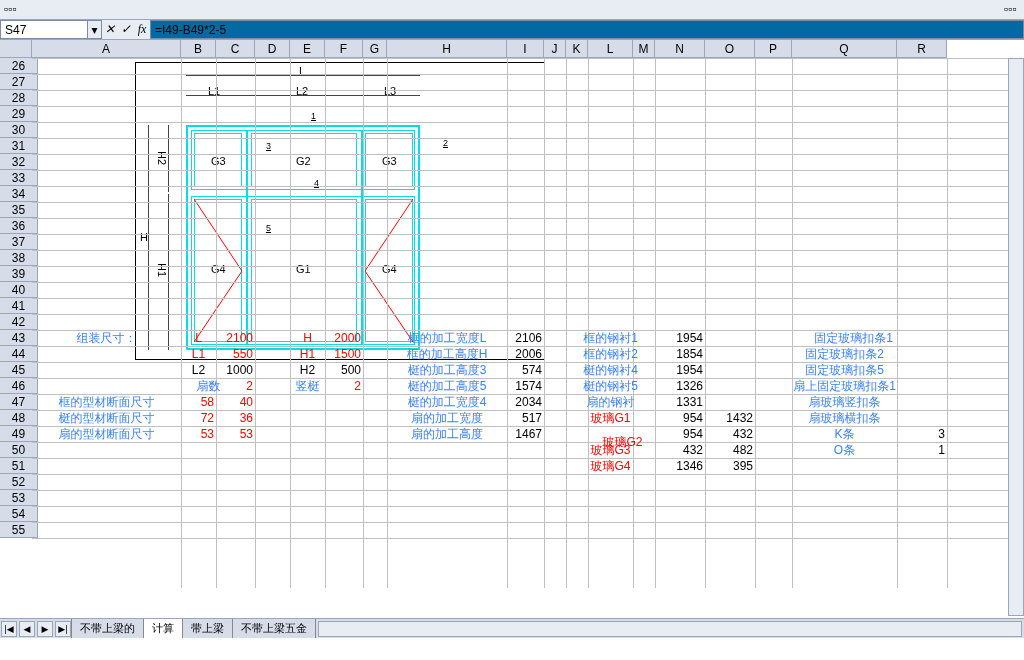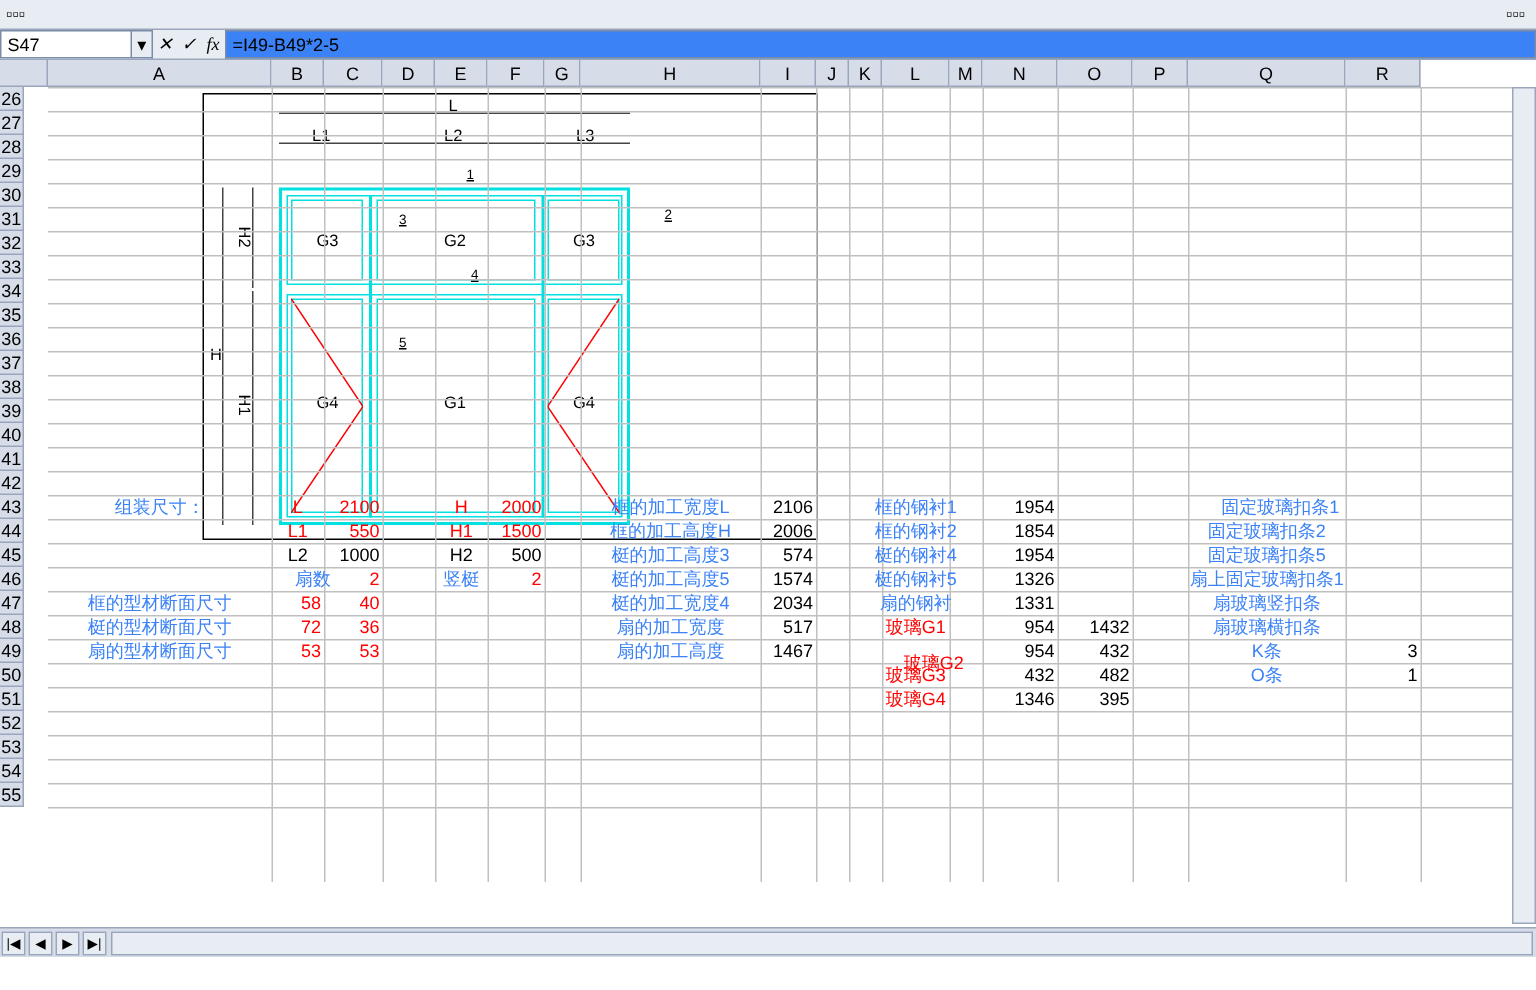--- a/index.html
+++ b/index.html
@@ -3,26 +3,26 @@
 <meta charset="utf-8">
 <style>
   * { box-sizing: border-box; }
   body { margin:0; font-family: "SimSun", Arial, sans-serif; font-size:12px; background:#fff; overflow:hidden; user-select:none; }
   .toolbar { display:flex; align-items:center; gap:2px; padding:2px 4px; background:#e8ecf3; border-bottom:1px solid #9aa6bc; height:20px; }
   .tb-icon { width:16px; height:16px; display:inline-block; }
   .formula-bar { display:flex; align-items:stretch; background:#e8ecf3; border-bottom:1px solid #9aa6bc; height:20px; }
   .name-box { width:88px; background:#fff; border:1px solid #7a8ca8; display:flex; align-items:center; padding:0 4px; font-family:Arial; }
   .name-box-dd { width:14px; display:flex; align-items:center; justify-content:center; border:1px solid #7a8ca8; border-left:none; background:#e8ecf3; }
   .fx-btn { width:16px; display:flex; align-items:center; justify-content:center; font-style:italic; font-family:"Times New Roman"; }
-  .formula-input { flex:1; background:#3b82f6; border:1px solid #7a8ca8; padding:0 4px; display:flex; align-items:center; font-family:Arial; }
+  .formula-input { flex:1; background:#0369a1; border:1px solid #7a8ca8; padding:0 4px; display:flex; align-items:center; font-family:Arial; }
   .sheet { position:relative; width:1024px; height:598px; background:#fff; }
   
   .col-headers { position:absolute; left:32px; top:0; height:18px; display:flex; background:#d6dce8; }
   .col-head { border-right:1px solid #9aa6bc; border-bottom:1px solid #9aa6bc; display:flex; align-items:center; justify-content:center; font-family:Arial; color:#000; background:#d6dce8; }
-  .row-headers { position:absolute; left:0; top:18px; width:16px; background:#fef9c3; }
+  .row-headers { position:absolute; left:0; top:18px; width:38px; background:#fef9c3; }
   .row-head { height:16px; border-right:1px solid #9aa6bc; border-bottom:1px solid #9aa6bc; display:flex; align-items:center; justify-content:center; font-family:Arial; color:#000; background:#d6dce8; }
   .corner { position:absolute; left:0; top:0; width:32px; height:18px; background:#d6dce8; border-right:1px solid #9aa6bc; border-bottom:1px solid #9aa6bc; }
   
   .grid { position:absolute; left:32px; top:18px; }
   .gridline-v { position:absolute; top:0; width:0; border-left:1px solid #c0c0c0; height:530px; }
   .gridline-h { position:absolute; left:0; height:0; border-top:1px solid #c0c0c0; width:990px; }
   .cell { position:absolute; height:16px; display:flex; align-items:center; padding:0 2px; font-size:12px; white-space:nowrap; overflow:visible; }
   .c-r { justify-content:flex-end; text-align:right; }
   .c-c { justify-content:center; }
   .t-brown { color:#3b82f6; }
@@ -294,15 +294,21 @@
       <div class="cell t-blk c-r" style="left: 673px; top: 400px; width: 50px;">395</div>
     </div>
   <div class="vscroll"></div>
   <div class="tabstrip">
     <div class="tab-nav">
       <div class="tab-nav-btn">|◀</div>
       <div class="tab-nav-btn">◀</div>
       <div class="tab-nav-btn">▶</div>
       <div class="tab-nav-btn">▶|</div>
     </div>
+    <div class="tabs" id="tabs">
+        <div class="tab">不带上梁的</div>
+        <div class="tab active">计算</div>
+        <div class="tab">带上梁</div>
+        <div class="tab">不带上梁五金</div>
+      </div>
     <div class="hscroll"></div>
   </div>
 </div>
 
 </body></html>

